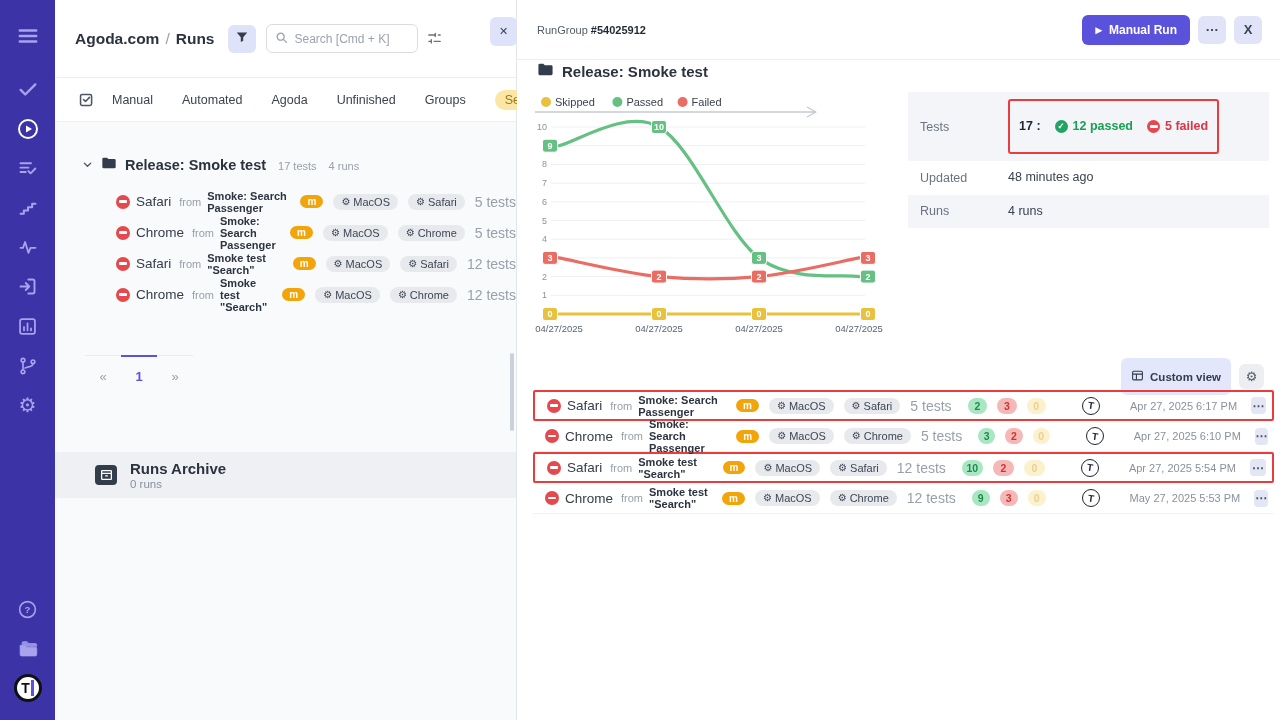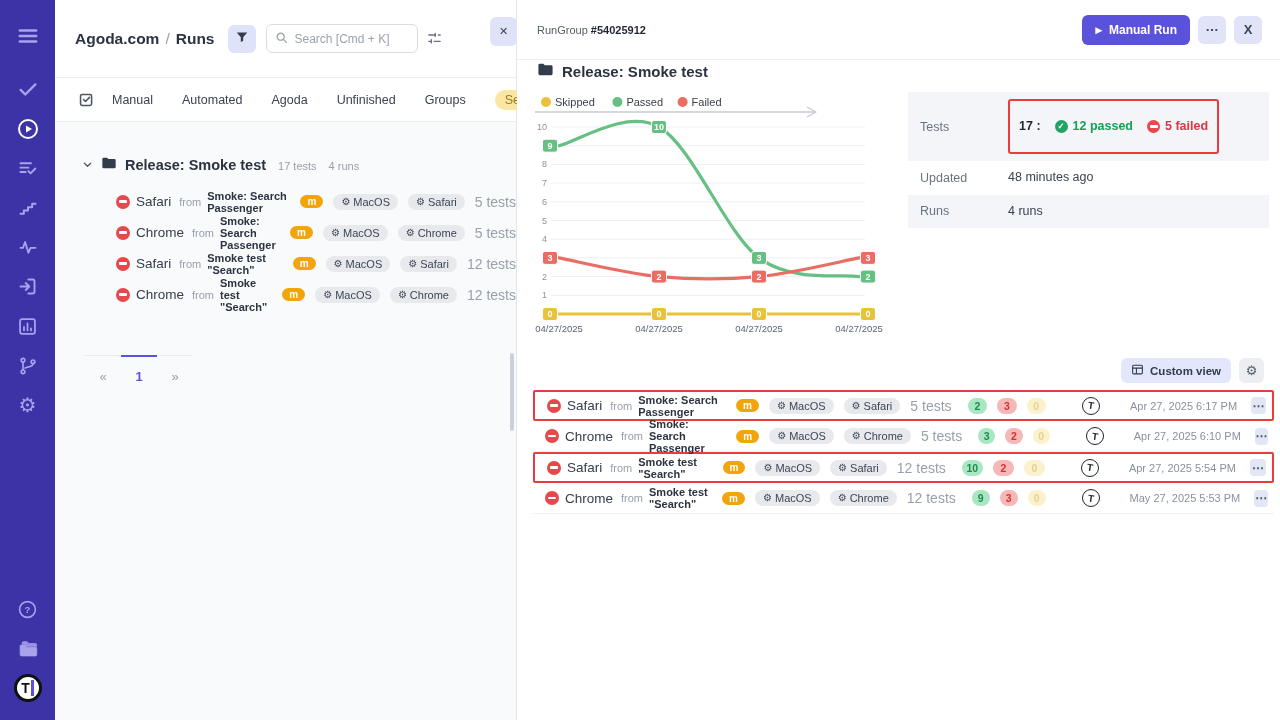--- a/index.html
+++ b/index.html
@@ -94,21 +94,21 @@
   .tests-annotation { display:inline-flex; align-items:center; gap:14px; border:2px solid #ea3c3c; border-radius:3px; padding:16px 9px; }
   .tests-total { font-weight:700; color:#1f2733; }
   .passed-grp, .failed-grp { display:inline-flex; align-items:center; gap:5px; font-weight:700; }
   .passed-grp { color:#18a054; }
   .failed-grp { color:#dc3545; }
   .pass-check { width:13px; height:13px; min-width:13px; background:#21a463; border-radius:50%; color:#fff;
     display:inline-flex; align-items:center; justify-content:center; font-size:8.5px; }
   .fail-dot.sm { width:13px; height:13px; min-width:13px; }
 
   .view-row { position:absolute; top:358px; right:16px; display:flex; gap:8px; align-items:center; }
-  .custom-view-btn { height:25px; background:#e3e7fb; border:none; border-radius:6px; display:inline-flex;
+  .custom-view-btn { height:37px; background:#e3e7fb; border:none; border-radius:6px; display:inline-flex;
     align-items:center; gap:6px; font-size:11.5px; font-weight:600; color:#333c48; padding:0 10px; cursor:pointer; font-family:"Liberation Sans", sans-serif; }
   .gear-btn { width:25px; height:25px; background:#eceef2; border:none; border-radius:6px; color:#555e6a; font-size:13px; cursor:pointer; }
 
   .runs-table { position:absolute; top:390px; left:16px; right:6px; }
   .run-row { height:31px; display:flex; align-items:center; gap:6px; padding:0 6px 0 12px; border-bottom:1px solid #f0f2f5; cursor:pointer; }
   .run-row.annotated { border:2px solid #ea3c3c; border-radius:2px; }
   .spacer { flex:1; }
   .count-pill { width:30px; height:16px; border-radius:8px; display:inline-flex; align-items:center;
     justify-content:center; font-size:10.5px; font-weight:700; margin-left:4px; }
   .count-pill.p { background:#a9e7c3; color:#1e8a4f; }
@@ -326,20 +326,32 @@
         <span class="tests-count">12 tests</span>
       </div>
     </div>
 
     <div class="pagination">
       <span class="page-btn">«</span>
       <span class="page-btn current">1</span>
       <span class="page-btn">»</span>
     </div>
 
+    <div class="archive">
+      <span class="archive-icon">
+        <svg width="13" height="12" viewBox="0 0 24 22" fill="none" stroke="#fff" stroke-width="2.4">
+            <rect x="3" y="3" width="18" height="16" rx="1"></rect>
+            <path d="M3 8h18M9.5 12.5h5"></path>
+          </svg>
+      </span>
+      <span>
+        <div class="archive-title">Runs Archive</div>
+        <div class="archive-count">0 runs</div>
+      </span>
+    </div>
     <div class="lp-scroll"></div>
   </section>
 
   <section class="right-panel">
     <header class="rp-header">
       <span class="rp-title">
         <span>RunGroup</span> <b>#54025912</b>
       </span>
       <div class="rp-actions">
         <button class="btn-primary">

